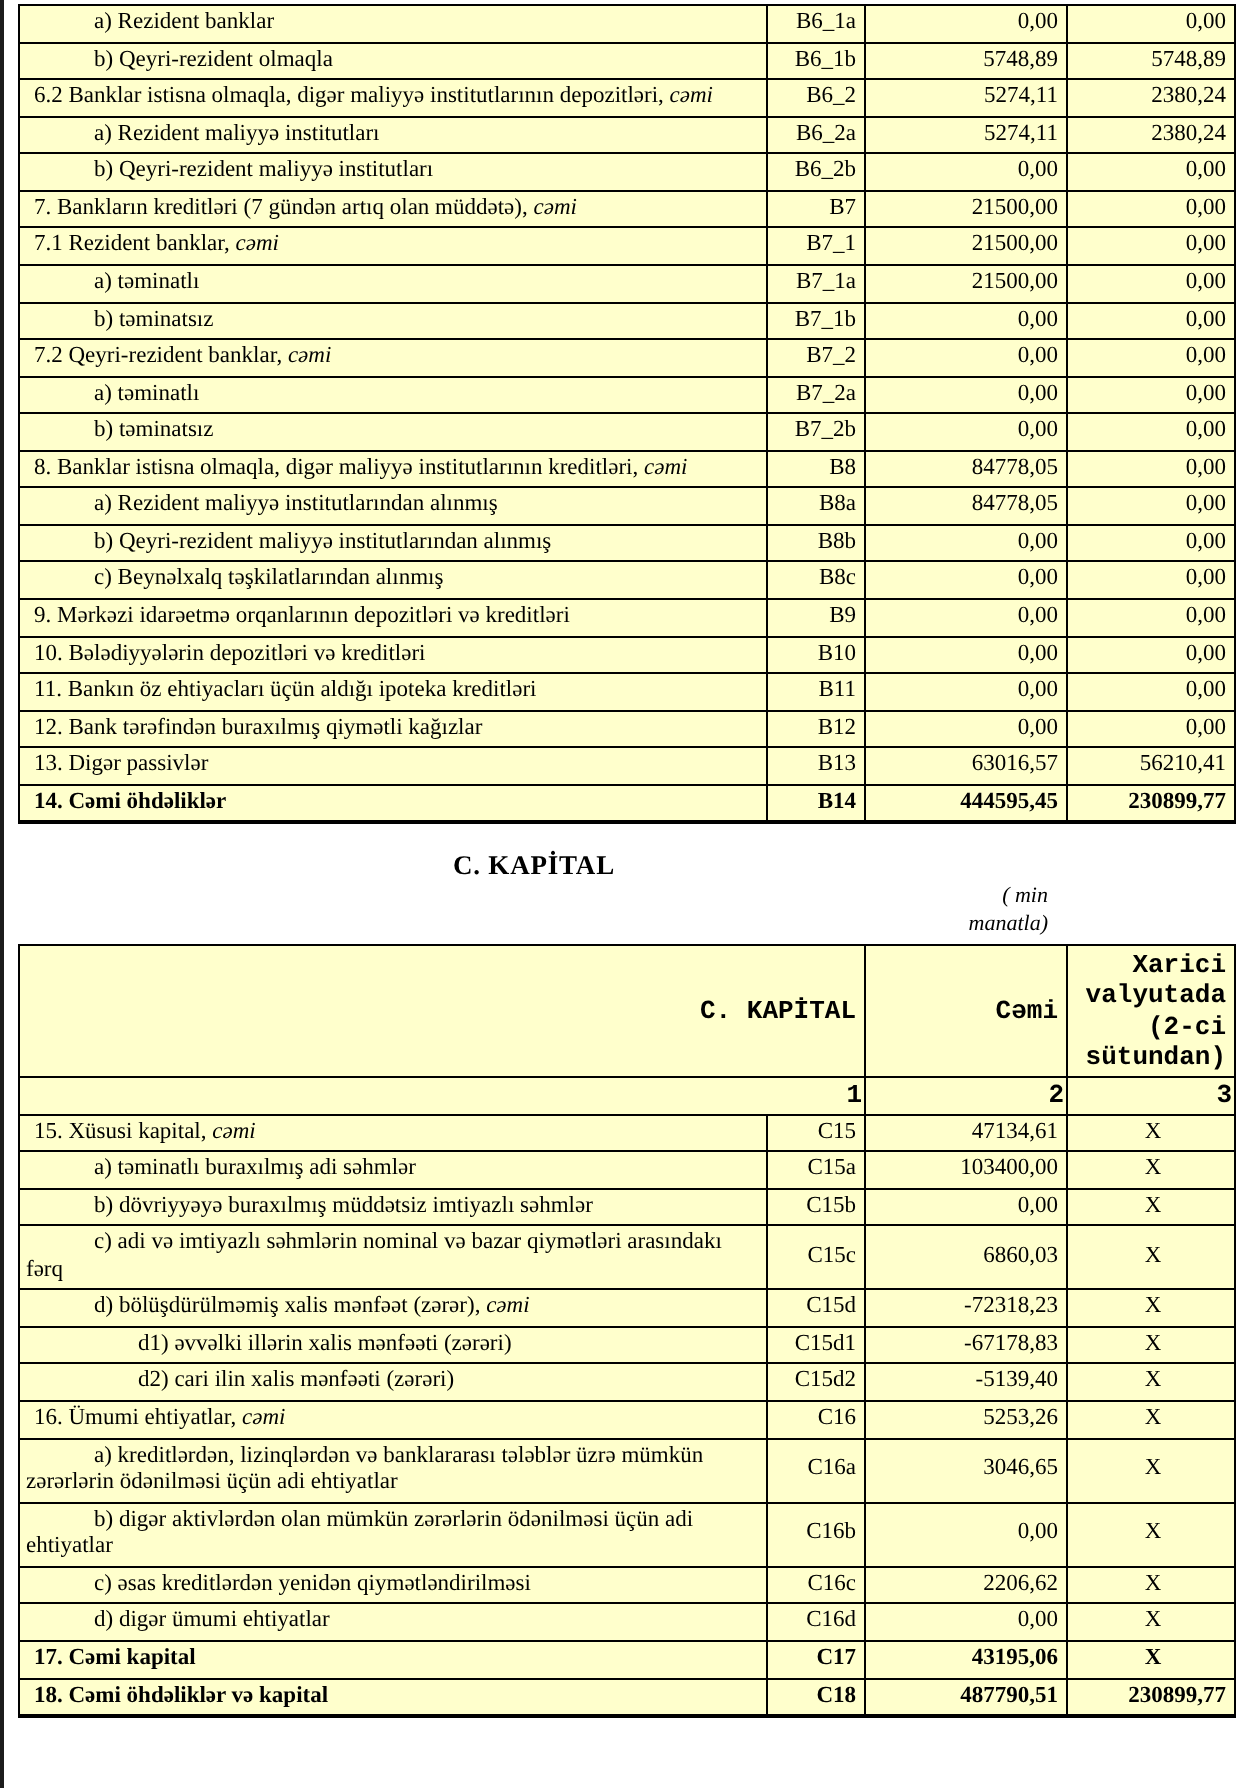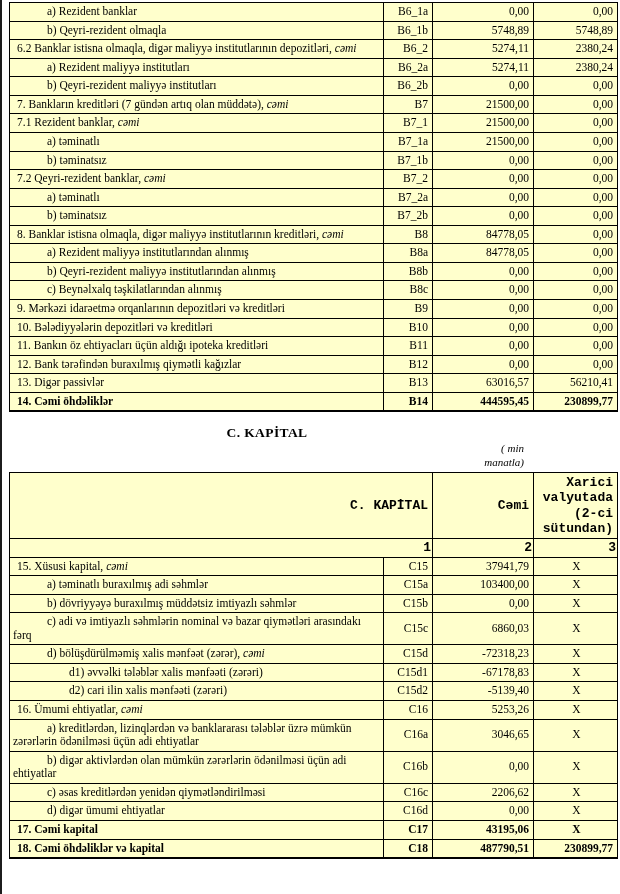--- a/index.html
+++ b/index.html
@@ -219,21 +219,21 @@
       <tr class="numrow">
         <th colspan="2">1</th>
         <th>2</th>
         <th>3</th>
       </tr>
     </thead>
     <tbody>
         <tr class="hl">
           <td class="lbl ind0">15. Xüsusi kapital, <i class="tail">cəmi</i></td>
           <td class="code">C15</td>
-          <td class="val">37941,79</td>
+          <td class="val">47134,61</td>
           <td class="val xc">X</td>
         </tr>
         <tr>
           <td class="lbl ind1">a) təminatlı buraxılmış adi səhmlər</td>
           <td class="code">C15a</td>
           <td class="val">103400,00</td>
           <td class="val xc">X</td>
         </tr>
         <tr>
           <td class="lbl ind1">b) dövriyyəyə buraxılmış müddətsiz imtiyazlı səhmlər</td>
@@ -247,21 +247,21 @@
           <td class="val">6860,03</td>
           <td class="val xc">X</td>
         </tr>
         <tr class="hl">
           <td class="lbl ind1">d) bölüşdürülməmiş xalis mənfəət (zərər), <i class="tail">cəmi</i></td>
           <td class="code">C15d</td>
           <td class="val">-72318,23</td>
           <td class="val xc">X</td>
         </tr>
         <tr class="hl">
-          <td class="lbl ind2">d1) əvvəlki tələblər xalis mənfəəti (zərəri)</td>
+          <td class="lbl ind2">d1) əvvəlki illərin xalis mənfəəti (zərəri)</td>
           <td class="code">C15d1</td>
           <td class="val">-67178,83</td>
           <td class="val xc">X</td>
         </tr>
         <tr class="hl">
           <td class="lbl ind2">d2) cari ilin xalis mənfəəti (zərəri)</td>
           <td class="code">C15d2</td>
           <td class="val">-5139,40</td>
           <td class="val xc">X</td>
         </tr>

